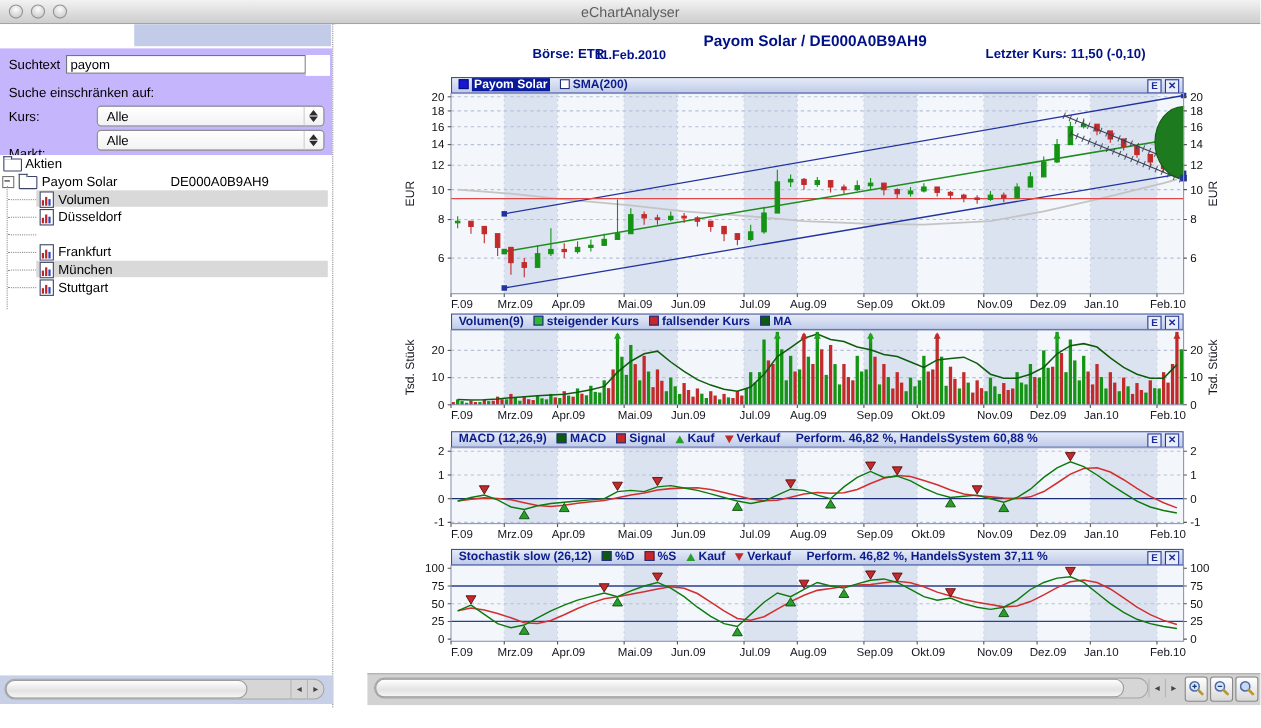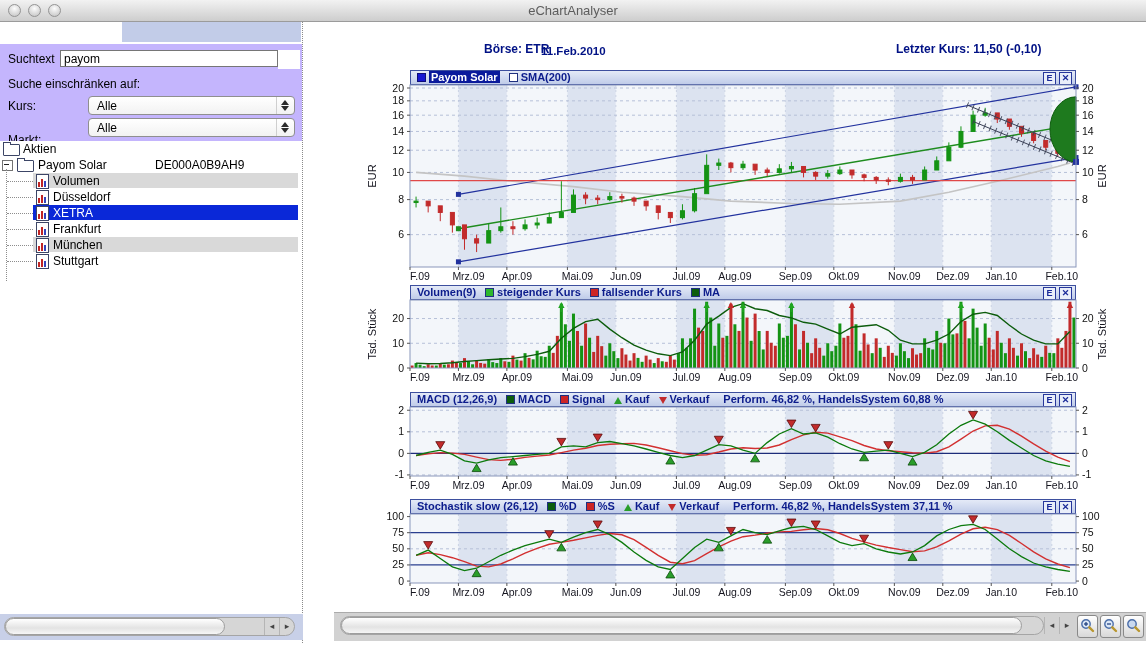--- a/index.html
+++ b/index.html
@@ -162,29 +162,20 @@
         <div class="tree-row" style="top: 48px;">
           <span class="row-bg "></span>
           <span class="doc" style="left:36px">
             <i class="b1"></i>
             <i class="b2"></i>
             <i class="b3"></i>
           </span>
           <span class="t-label" style="left:53px">Düsseldorf</span>
         </div>
         <div class="hstub" style="top: 72px;"></div>
-        <div class="tree-row" style="top: 64px;">
-          <span class="row-bg selected"></span>
-          <span class="doc" style="left:36px">
-            <i class="b1"></i>
-            <i class="b2"></i>
-            <i class="b3"></i>
-          </span>
-          <span class="t-label sel" style="left:53px">XETRA</span>
-        </div>
         <div class="hstub" style="top: 88px;"></div>
         <div class="tree-row" style="top: 80px;">
           <span class="row-bg "></span>
           <span class="doc" style="left:36px">
             <i class="b1"></i>
             <i class="b2"></i>
             <i class="b3"></i>
           </span>
           <span class="t-label" style="left:53px">Frankfurt</span>
         </div>
@@ -215,20 +206,21 @@
         <div class="hs-thumb" style="width:76%"></div>
         <div class="hs-arrows" style="right:0">
           <span>◂</span><span>▸</span>
         </div>
       </div>
     </div>
   </div>
 
   <div class="right-pane">
     <span class="hd" id="hd-boerse">Börse: ETR</span>
+    <span class="hd" id="hd-title">Payom Solar  /  DE000A0B9AH9</span>
     <span class="hd" id="hd-date">11.Feb.2010</span>
     <span class="hd" id="hd-last">Letzter Kurs: 11,50 (-0,10)</span>
 
     <div id="chart-area">
         <div class="legend" style="top: 48px;"><span class="ex">✕</span><span class="ex">E</span><span class="sw blue"></span><span class="lbl-sel">Payom Solar</span><span class="sw outline"></span><span>SMA(200)</span></div>
         <svg width="840" height="199" class="panel-svg" style="top: 63px;">
           <rect x="104" y="0" width="48.43636363636364" height="182" fill="#f3f6fa"></rect>
           <rect x="152.43636363636364" y="0" width="48.43636363636364" height="182" fill="#dce3f0"></rect>
           <rect x="200.87272727272727" y="0" width="60.54545454545456" height="182" fill="#f3f6fa"></rect>
           <rect x="261.41818181818184" y="0" width="48.43636363636364" height="182" fill="#dce3f0"></rect>

